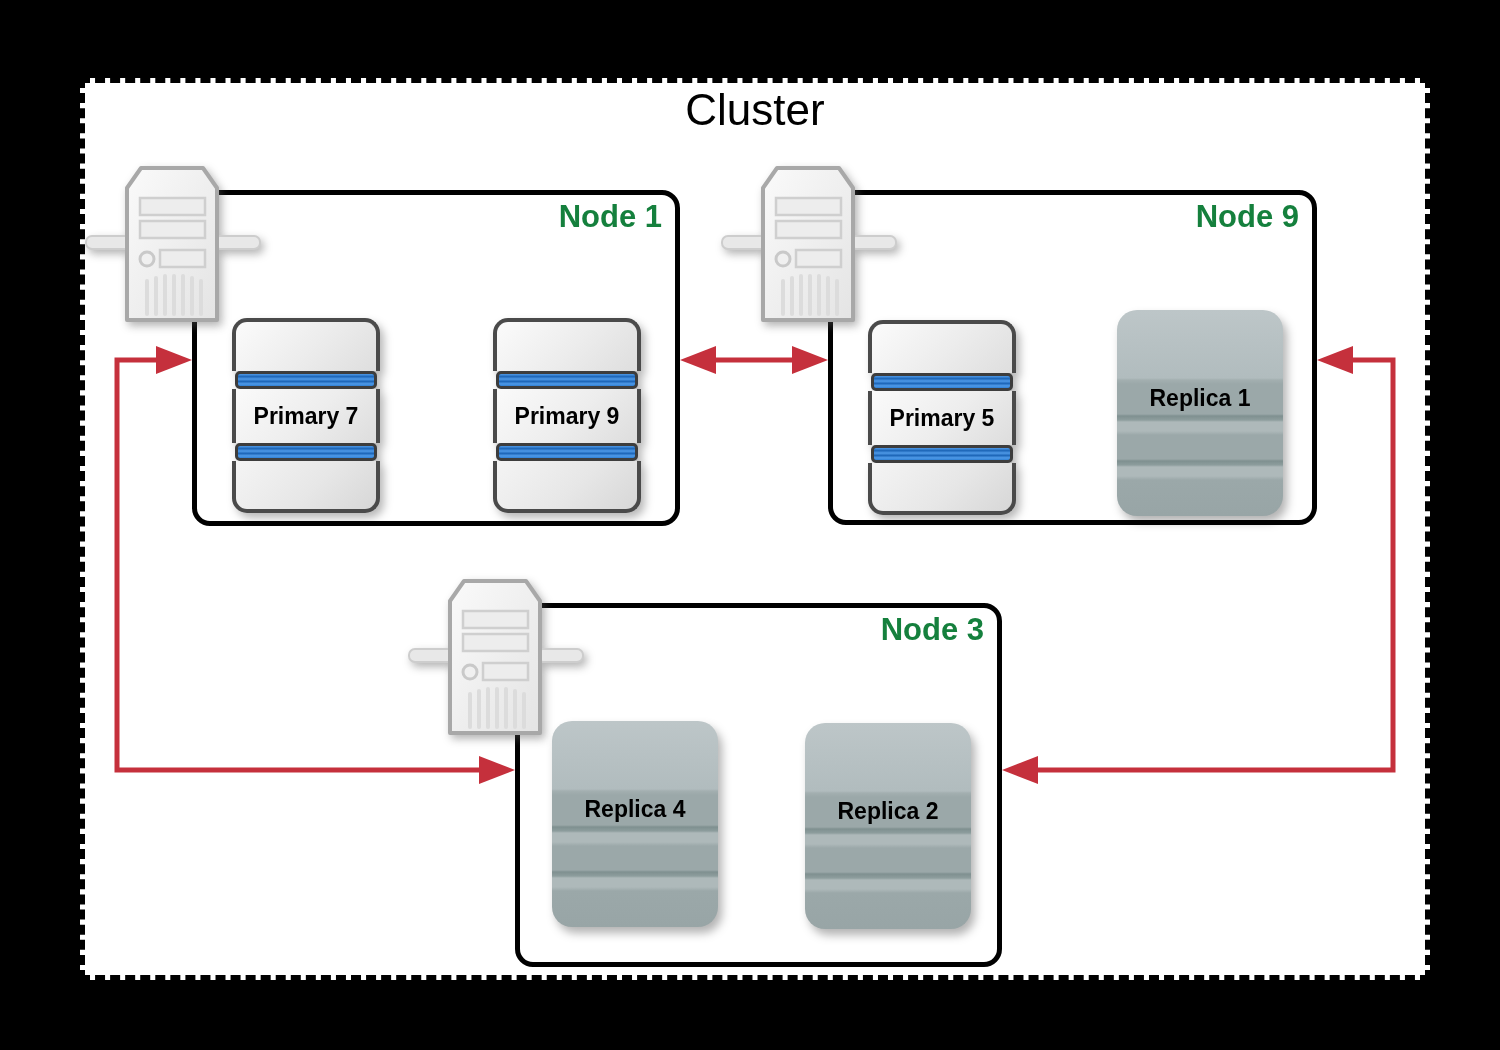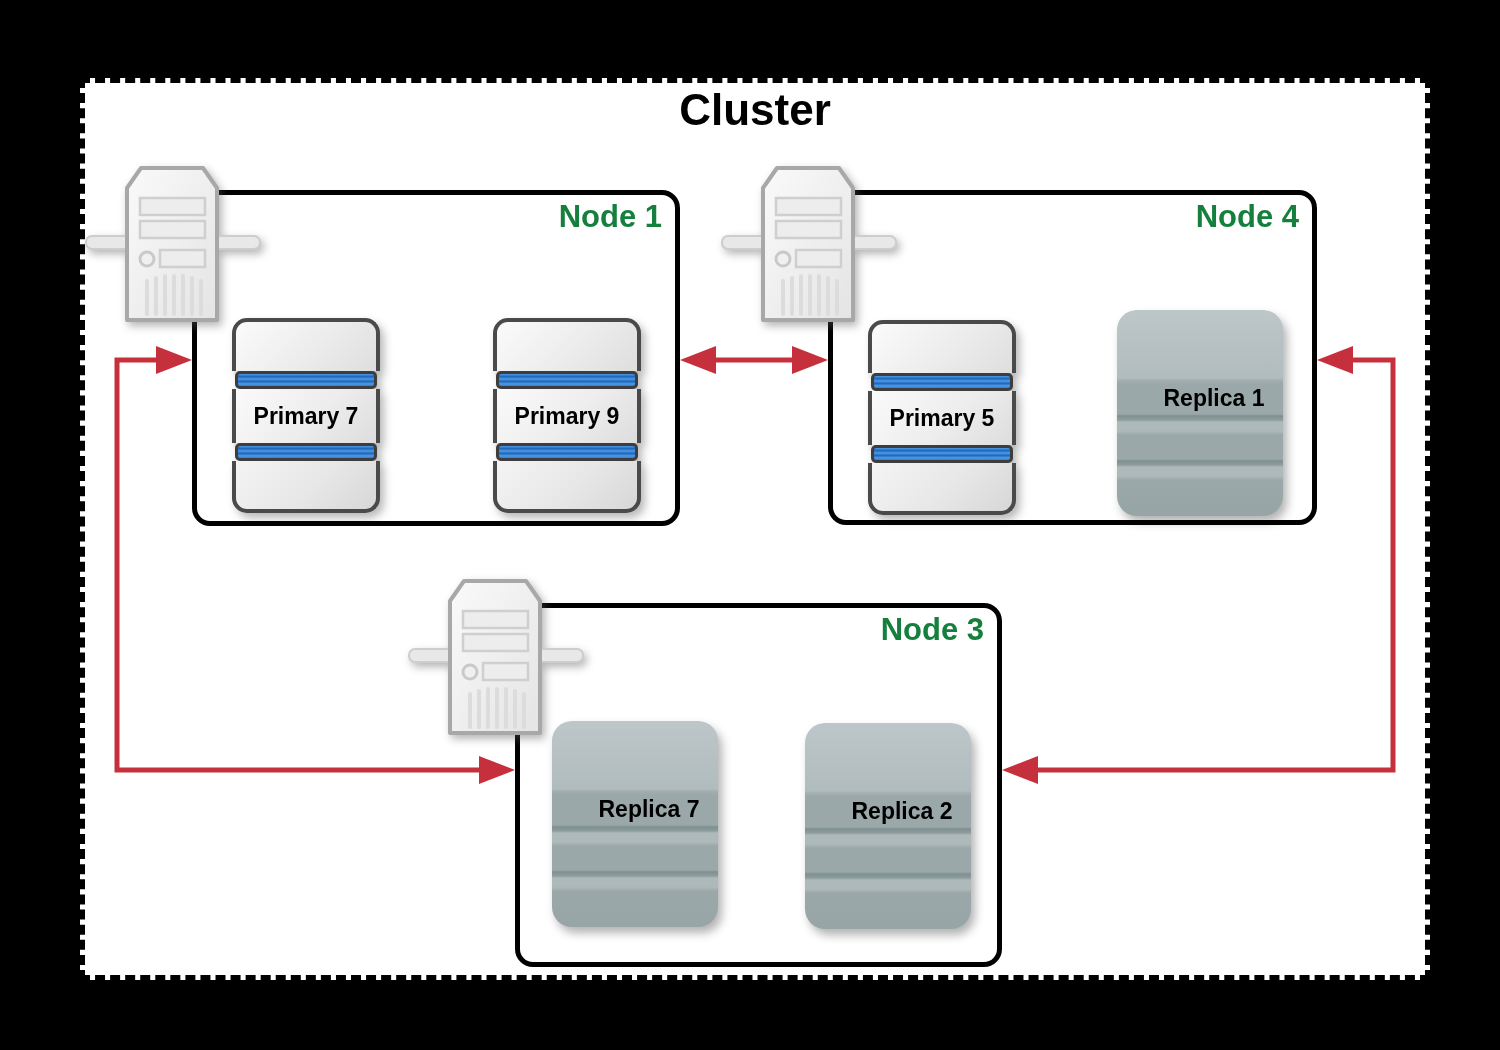--- a/index.html
+++ b/index.html
@@ -6,21 +6,21 @@
   .stage {
     position:relative; width:1500px; height:1050px; background:#000;
     font-family:"Liberation Sans", sans-serif; overflow:hidden;
   }
   .canvas {
     position:absolute; left:80px; top:78px; width:1340px; height:892px;
     background:#fff; border:5px dashed #000;
   }
   .diagram-title {
     position:absolute; left:0; top:2px; width:100%;
-    text-align:center; font-size:44px; font-weight:bold; color:#000;
+    text-align:center; font-size:44px; font-weight:normal; color:#000;
   }
   .node-box {
     position:absolute; box-sizing:border-box;
     border:5px solid #000; border-radius:18px; background:transparent;
   }
   .node-title {
     position:absolute; top:4px; right:13px;
     font-size:31px; font-weight:bold; color:#15803d;
   }
   #node1 { left:107px; top:107px; width:488px; height:336px; }
@@ -75,21 +75,21 @@
       #8d9d9d 110px, #aeb9ba 112px,
       #aeb9ba 121px, #9ba8a9 125px,
       #9ba8a9 149px, #7f9090 151px,
       #8d9d9d 155px, #aeb9ba 157px,
       #aeb9ba 166px, #9ba8a9 170px,
       #98a5a6 206px);
     filter:drop-shadow(4px 6px 5px rgba(0,0,0,0.30));
   }
   .replica-label {
     position:absolute; left:0; top:72px; width:100%; height:33px;
-    display:flex; align-items:center; justify-content:center;padding-left:14px;
+    display:flex; align-items:center; justify-content:center;
   }
   
   #db-p1 { left:147px; top:235px; }
   #db-p2 { left:408px; top:235px; }
   #db-p3 { left:783px; top:237px; }
   #db-r1 { left:1032px; top:227px; }
   #db-r2 { left:467px;  top:638px; }
   #db-r3 { left:720px;  top:640px; }
 </style>
 </head>
@@ -119,21 +119,21 @@
         <polygon points="1232,277 1268,263 1268,291" fill="#c5303c"></polygon>
         <polygon points="917,687 953,673 953,701" fill="#c5303c"></polygon>
       </g>
     </svg>
 
     <div class="node-box" id="node1">
       <div class="node-title">Node 1</div>
     </div>
 
     <div class="node-box" id="node2">
-      <div class="node-title">Node 4</div>
+      <div class="node-title">Node 9</div>
     </div>
 
     <div class="node-box" id="node3">
       <div class="node-title">Node 3</div>
     </div>
 
     <svg class="server-svg" id="server1" viewBox="0 0 176 158">
       <use href="#server-shape"></use>
     </svg>
     <svg class="server-svg" id="server2" viewBox="0 0 176 158">
@@ -201,21 +201,21 @@
     </div>
 
     <div class="db-replica" id="db-r1">
       <div class="replica-label">
         <span class="db-label">Replica 1</span>
       </div>
     </div>
 
     <div class="db-replica" id="db-r2">
       <div class="replica-label">
-        <span class="db-label">Replica 7</span>
+        <span class="db-label">Replica 4</span>
       </div>
     </div>
 
     <div class="db-replica" id="db-r3">
       <div class="replica-label">
         <span class="db-label">Replica 2</span>
       </div>
     </div>
 
   </div>

